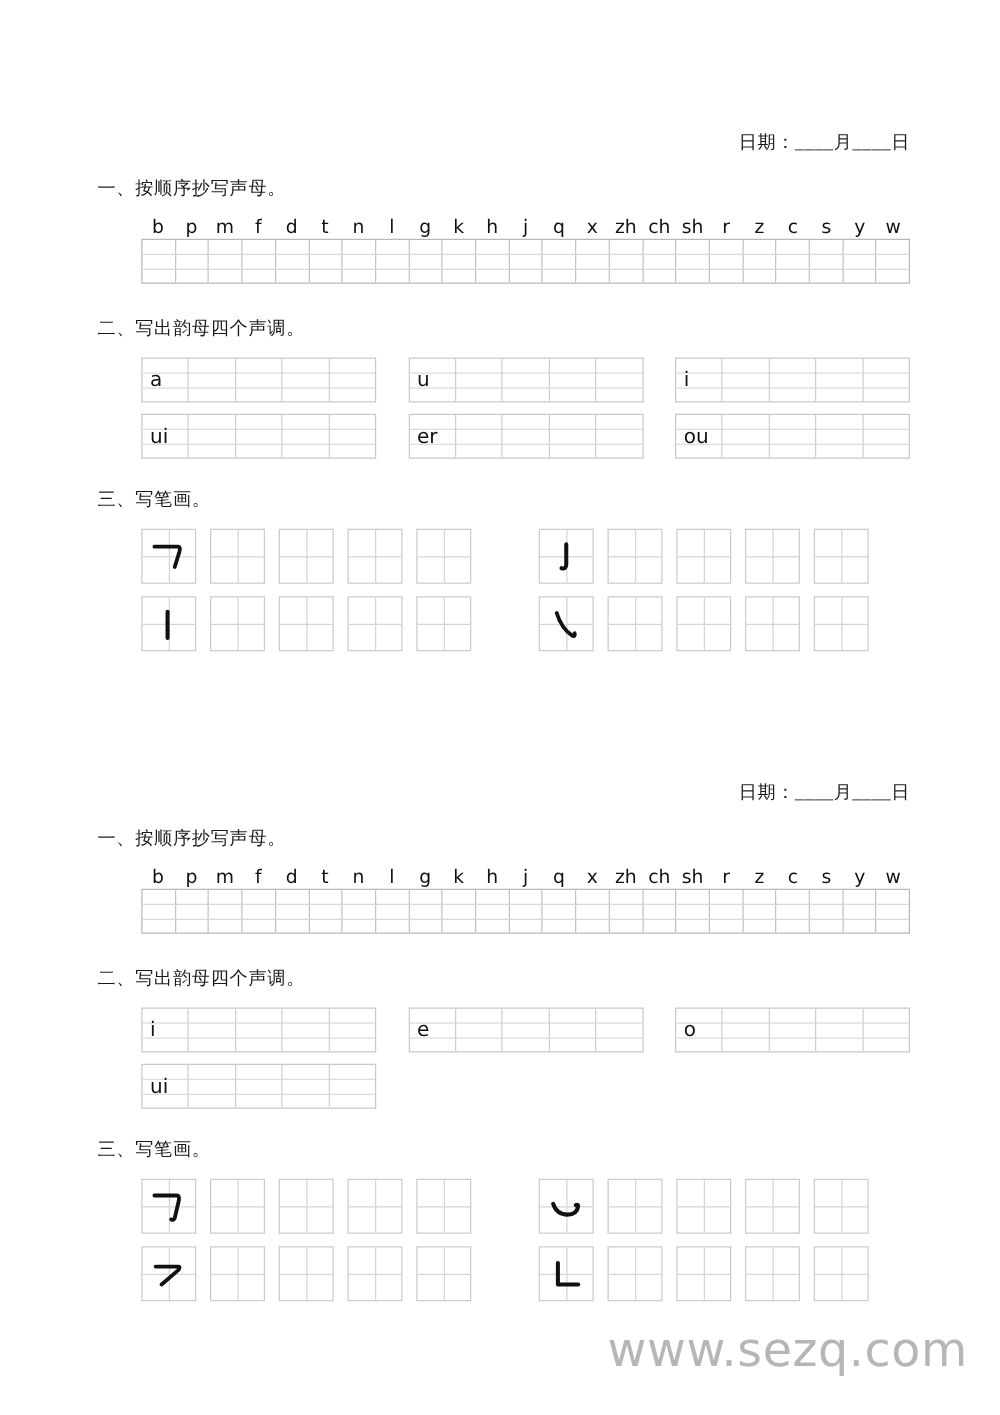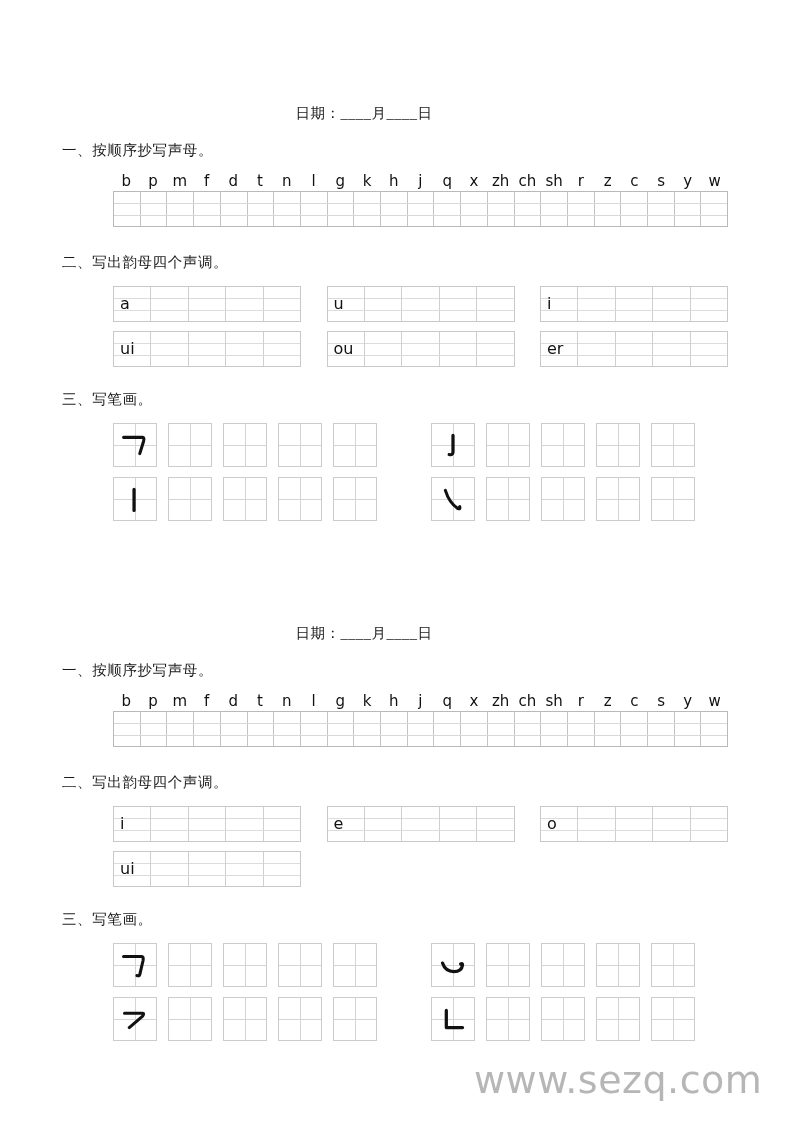--- a/index.html
+++ b/index.html
@@ -20,33 +20,33 @@
     position: absolute;
     left: 0;
     width: 800px;
   }
   #page-1 { top: 0; }
   #page-2 { top: 520px; }
 
   
   .date-row {
     display: flex;
-    justify-content: center;
+    justify-content: flex-end;
     padding-right: 72px;
     font-size: 14.5px;
     letter-spacing: 0.5px;
   }
   .date-text {
     white-space: pre;
   }
 
   
   .section-title {
     font-size: 14.5px;
-    padding-left: 62px;
+    padding-left: 78px;
     letter-spacing: 0.6px;
   }
 
   
   .consonant-block {
     padding-left: 113px;
     padding-right: 72px;
   }
   .consonant-letters {
     display: flex;
@@ -178,21 +178,21 @@
     position: absolute;
     left: 0; top: 0;
     width: 100%;
     height: 100%;
     z-index: 2;
   }
 
   
   .watermark {
     position: absolute;
-    left: 474px;
+    left: 486px;
     top: 1058px;
     font-family: "DejaVu Sans", sans-serif;
     font-size: 38px;
     color: #b6b6b6;
     letter-spacing: 0.5px;
     user-select: none;
   }
   .sp-14 { height: 14px; }
   .sp-18 { height: 18px; }
   .sp-26 { height: 26px; }
@@ -311,30 +311,30 @@
           <div class="vseg">
             <span class="vowel-label">ui</span>
           </div>
           <div class="vseg"></div>
           <div class="vseg"></div>
           <div class="vseg"></div>
           <div class="vseg"></div>
         </div>
         <div class="vowel-box">
           <div class="vseg">
+            <span class="vowel-label">er</span>
+          </div>
+          <div class="vseg"></div>
+          <div class="vseg"></div>
+          <div class="vseg"></div>
+          <div class="vseg"></div>
+        </div>
+        <div class="vowel-box">
+          <div class="vseg">
             <span class="vowel-label">ou</span>
-          </div>
-          <div class="vseg"></div>
-          <div class="vseg"></div>
-          <div class="vseg"></div>
-          <div class="vseg"></div>
-        </div>
-        <div class="vowel-box">
-          <div class="vseg">
-            <span class="vowel-label">er</span>
           </div>
           <div class="vseg"></div>
           <div class="vseg"></div>
           <div class="vseg"></div>
           <div class="vseg"></div>
         </div>
       </div>
     </div>
 
   <div class="sp-14"></div>

